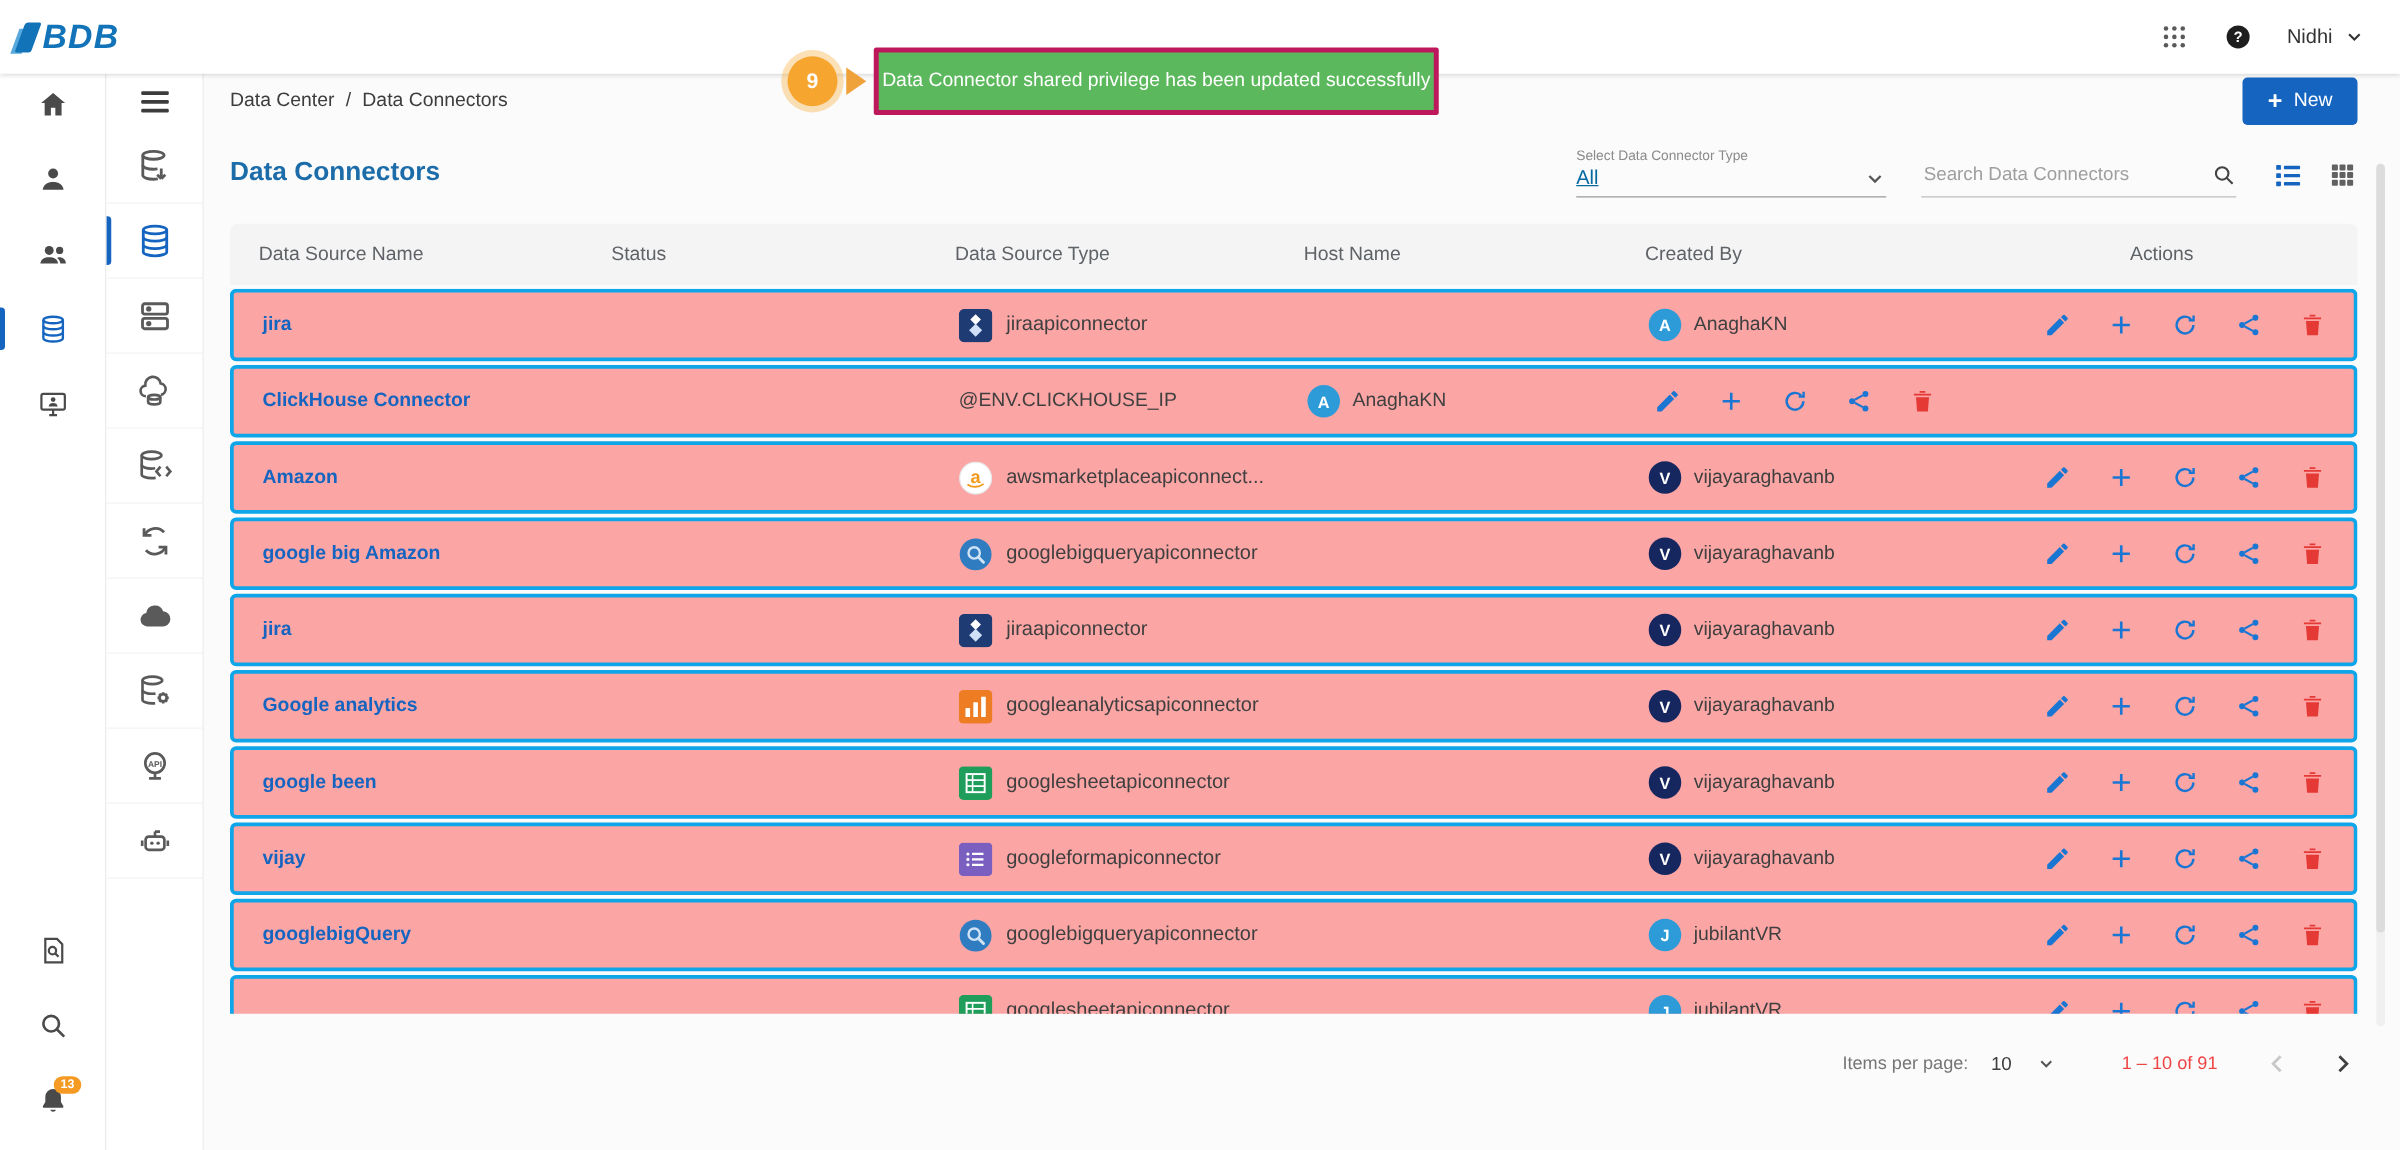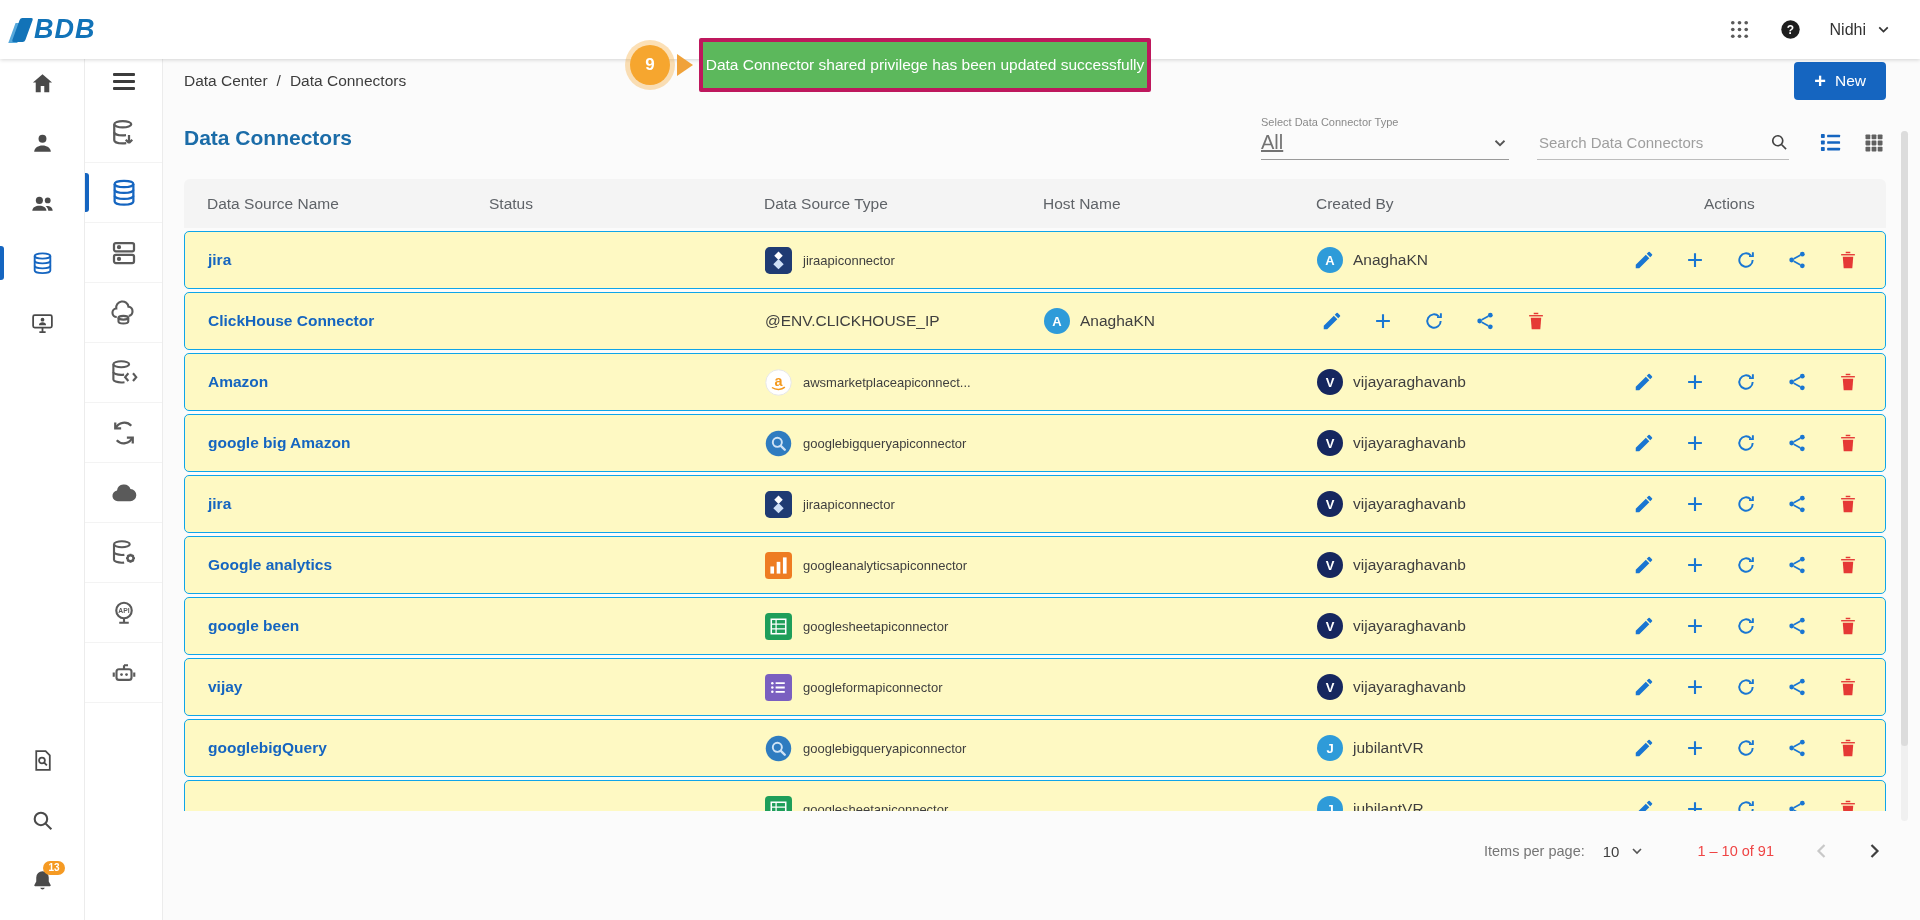--- a/index.html
+++ b/index.html
@@ -79,59 +79,59 @@
     font-family:"Liberation Sans", sans-serif;
   }
   .new-btn .plus { font-size:20px; font-weight:bold; line-height:1; }
 
   .title-row { height:58px; margin-top:6px; display:flex; align-items:center; }
   .page-title { font-size:21px; font-weight:bold; color:#1b6ca8; }
   .filters { margin-left:auto; display:flex; align-items:flex-end; gap:28px; }
   .type-dd { width:248px; border-bottom:1px solid #9a9a9a; padding-bottom:5px; cursor:pointer; }
   .dd-label { font-size:11px; color:#8a8a8a; }
   .dd-row { display:flex; align-items:center; justify-content:space-between; margin-top:3px; }
-  .dd-value { font-size:20px; color:#737373;text-decoration:underline; }
+  .dd-value { font-size:16px; color:#0369a1;text-decoration:underline; }
   .dd-chev { width:18px; height:18px; color:#555; }
   .search-box { width:252px; border-bottom:1px solid #bdbdbd; display:flex; align-items:center; padding-bottom:7px; }
   .search-box input { border:none; outline:none; background:transparent; flex:1; font-size:15px; color:#333; font-family:"Liberation Sans", sans-serif; }
   .search-box input::placeholder { color:#9e9e9e; }
   .search-box svg { width:20px; height:20px; color:#424242; }
   .view-toggles { display:flex; align-items:center; gap:18px; padding-bottom:4px; }
   .vt-btn { background:none; border:none; padding:0; cursor:pointer; }
   .list-toggle { color:#1565c0; } .list-toggle svg { width:27px; height:27px; }
   .grid-toggle { color:#616161; } .grid-toggle svg { width:24px; height:24px; }
 
   
   .table-card { margin-top:12px; }
   .thead, .trow {
     display:grid; grid-template-columns:282px 275px 279px 273px 312px 1fr;
     align-items:center; padding-left:23px;
   }
   .thead { height:49px; background:#f4f4f4; color:#5f6368; font-size:15.5px; border-radius:6px 6px 0 0; }
   .th-actions { padding-left:76px; }
   .rows { margin-top:3px; height:580px; overflow:hidden; display:flex; flex-direction:column; gap:3px; position:relative; }
-  .trow { flex:0 0 58px; height:58px; background:#fef9c3; border:1px solid #0ea5e9; border-radius:5px; }
+  .trow { flex:0 0 58px; height:58px; background:#fca5a5; border:3px solid #0ea5e9; border-radius:5px; }
   .cell.name { color:#1565c0; font-weight:bold; font-size:15.5px; cursor:pointer; }
-  .cell.type { display:flex; align-items:center; gap:11px; color:#3f3f3f; font-size:13px; }
+  .cell.type { display:flex; align-items:center; gap:11px; color:#3f3f3f; font-size:16px; }
   .ticon { width:27px; height:27px; flex:0 0 27px; }
   .cell.host { color:#3f3f3f; font-size:15.5px; }
   .cell.created { display:flex; align-items:center; gap:10px; color:#3f3f3f; font-size:15.5px; }
   .avatar { width:26px; height:26px; border-radius:50%; color:#fff; font-size:13px; font-weight:bold; display:flex; align-items:center; justify-content:center; flex:0 0 26px; }
   .cell.actions { display:flex; align-items:center; gap:29px; padding-left:4px; }
   .abtn { background:none; border:none; padding:0; cursor:pointer; color:#1976d2; }
   .abtn svg { width:22px; height:22px; }
   .abtn.delete { color:#e53935; }
 
   .page-scrollbar { position:absolute; right:12px; top:72px; width:7px; height:690px; background:#f0f0f0; border-radius:4px; }
   .page-scrollbar .thumb { width:7px; height:615px; background:#dcdcdc; border-radius:4px; }
 
   
   .footer-row { margin-top:28px; display:flex; align-items:center; justify-content:flex-end; font-size:14.5px; color:#666; }
   .ipp-label { color:#757575; margin-right:12px; }
-  .ipp-select { display:flex; align-items:center; gap:10px; cursor:pointer; color:#3f3f3f; font-size:15px; margin-right:46px; background:none; border:none; font-family:"Liberation Sans", sans-serif; }
+  .ipp-select { display:flex; align-items:center; gap:20px; cursor:pointer; color:#3f3f3f; font-size:15px; margin-right:46px; background:none; border:none; font-family:"Liberation Sans", sans-serif; }
   .ipp-select svg { width:16px; height:16px; color:#555; }
   .range-label { color:#ef4444; margin-right:36px; }
   .pg-btn { background:none; border:none; padding:0; cursor:pointer; }
   .pg-btn svg { width:24px; height:24px; }
   .pg-prev { color:#c8c8c8; margin-right:28px; }
   .pg-next { color:#3f3f3f; }
 </style>
 </head>
 <body>
 

